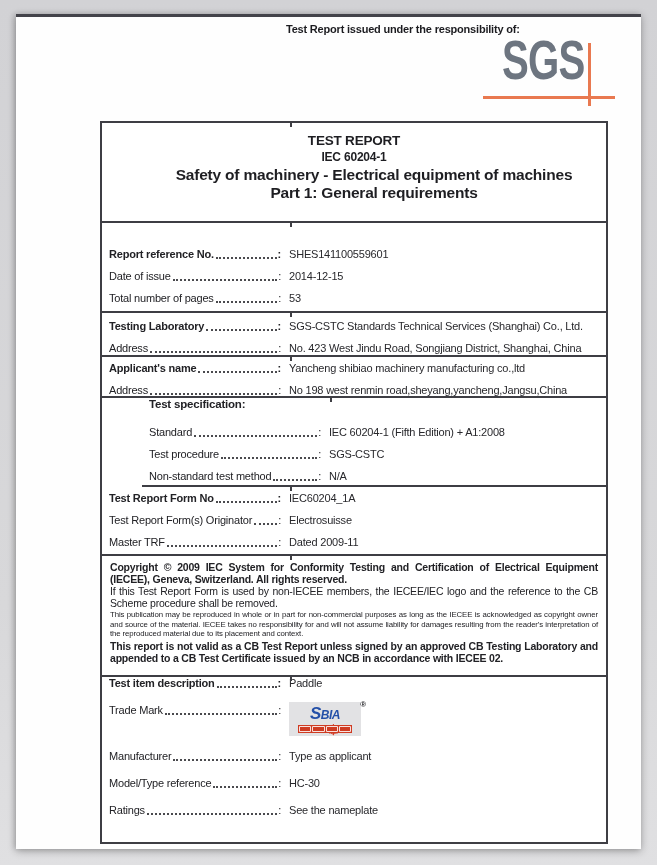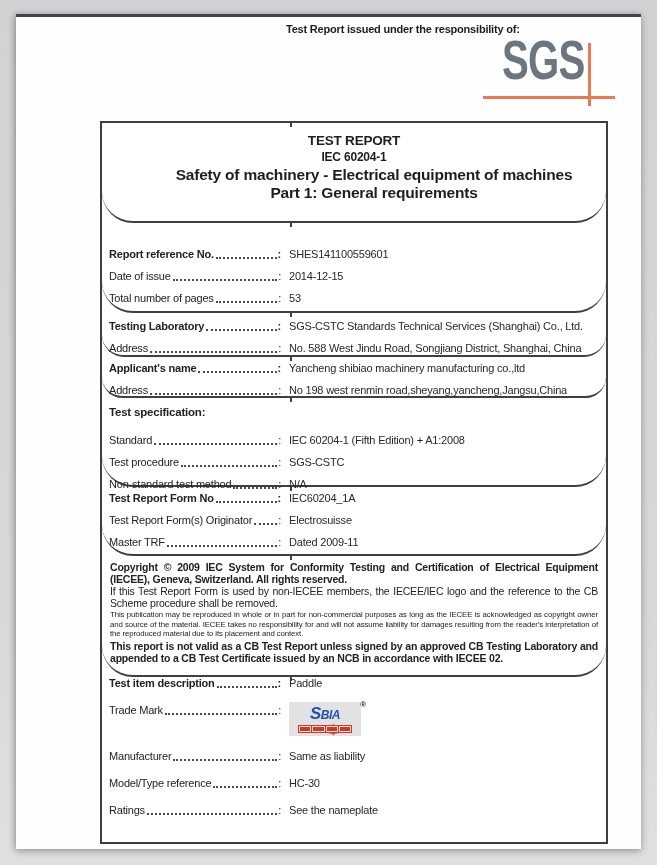--- a/index.html
+++ b/index.html
@@ -33,35 +33,35 @@
   }
   .sgs-hline { position:absolute; left:467px; top:79px; width:132px; height:2.5px; background:#e97950; }
   .sgs-vline { position:absolute; left:572px; top:26px; width:2.5px; height:63px; background:#e97950; }
 
   
   .report-table {
     position:absolute; left:84px; top:104px; width:508px; height:723px;
     border:2px solid #3e3e44; background:#fff; overflow:hidden;
     font-size:11px; letter-spacing:-0.2px;
   }
-  .sec { position:relative; border-bottom:2px solid #3e3e44;border-radius:31px; }
+  .sec { position:relative; border-bottom:2px solid #3e3e44; }
   .sec:last-child { border-bottom:none; }
   .sec::before { 
     content:""; position:absolute; left:188px; top:-1px; width:2px; height:5px; background:#3e3e44;
   }
   .sec-title-block { height:100px; padding-top:9px; text-align:center; }
   .title-line { font-weight:bold; color:#1e1e22; }
   .title-line.md { font-size:13.5px; line-height:17px; }
   .title-line.sm { font-size:12px;   line-height:17px; }
   .title-line.lg { font-size:15.5px; line-height:18px;padding-left:40px; }
 
   .sec-report-info        { height:90px;  padding-top:25px; }
   .sec-testing-laboratory { height:44px;  padding-top:7px;  }
   .sec-applicant          { height:41px;  padding-top:5px;  }
-  .sec-test-specification { height:89px;  padding-top:8px;  }
+  .sec-test-specification { height:89px;  padding-top:0;margin-left:40px;  }
   .sec-test-report-form   { height:69px;  padding-top:5px;  }
   .sec-copyright          { height:121px; padding:5px 8px 0 8px; }
   .sec-test-item          { height:169px; padding-top:0; }
 
   .row { display:flex; align-items:flex-start; line-height:13px; margin-bottom:9px; padding:0 6px 0 7px; }
   .sec-test-item .row { margin-bottom:14px; }
   .row.header-row { margin-bottom:15px; }
   .lbl { width:172px; display:flex; align-items:flex-end; flex:none; color:#222226; }
   .lbl.bold .txt, .lbl.bold .colon { font-weight:bold; }
   .lbl .txt { white-space:nowrap; }
@@ -152,21 +152,21 @@
               <span class="colon">:</span>
             </div>
             <div class="val"><span>SGS-CSTC Standards Technical Services (Shanghai) Co., Ltd.</span></div>
           </div>
           <div class="row">
             <div class="lbl">
               <span class="txt">Address</span>
               <span class="dots"></span>
               <span class="colon">:</span>
             </div>
-            <div class="val"><span>No. 588 West Jindu Road, Songjiang District, Shanghai, China</span></div>
+            <div class="val"><span>No. 423 West Jindu Road, Songjiang District, Shanghai, China</span></div>
           </div>
         </div>
         <div class="sec sec-applicant">
           <div class="row">
             <div class="lbl bold">
               <span class="txt">Applicant's name</span>
               <span class="dots"></span>
               <span class="colon">:</span>
             </div>
             <div class="val"><span>Yancheng shibiao machinery manufacturing co.,ltd</span></div>
@@ -273,21 +273,21 @@
                 </div>
               </div>
             </div>
           </div>
           <div class="row">
             <div class="lbl">
               <span class="txt">Manufacturer</span>
               <span class="dots"></span>
               <span class="colon">:</span>
             </div>
-            <div class="val"><span>Same as liability</span></div>
+            <div class="val"><span>Type as applicant</span></div>
           </div>
           <div class="row">
             <div class="lbl">
               <span class="txt">Model/Type reference</span>
               <span class="dots"></span>
               <span class="colon">:</span>
             </div>
             <div class="val"><span>HC-30</span></div>
           </div>
           <div class="row">

